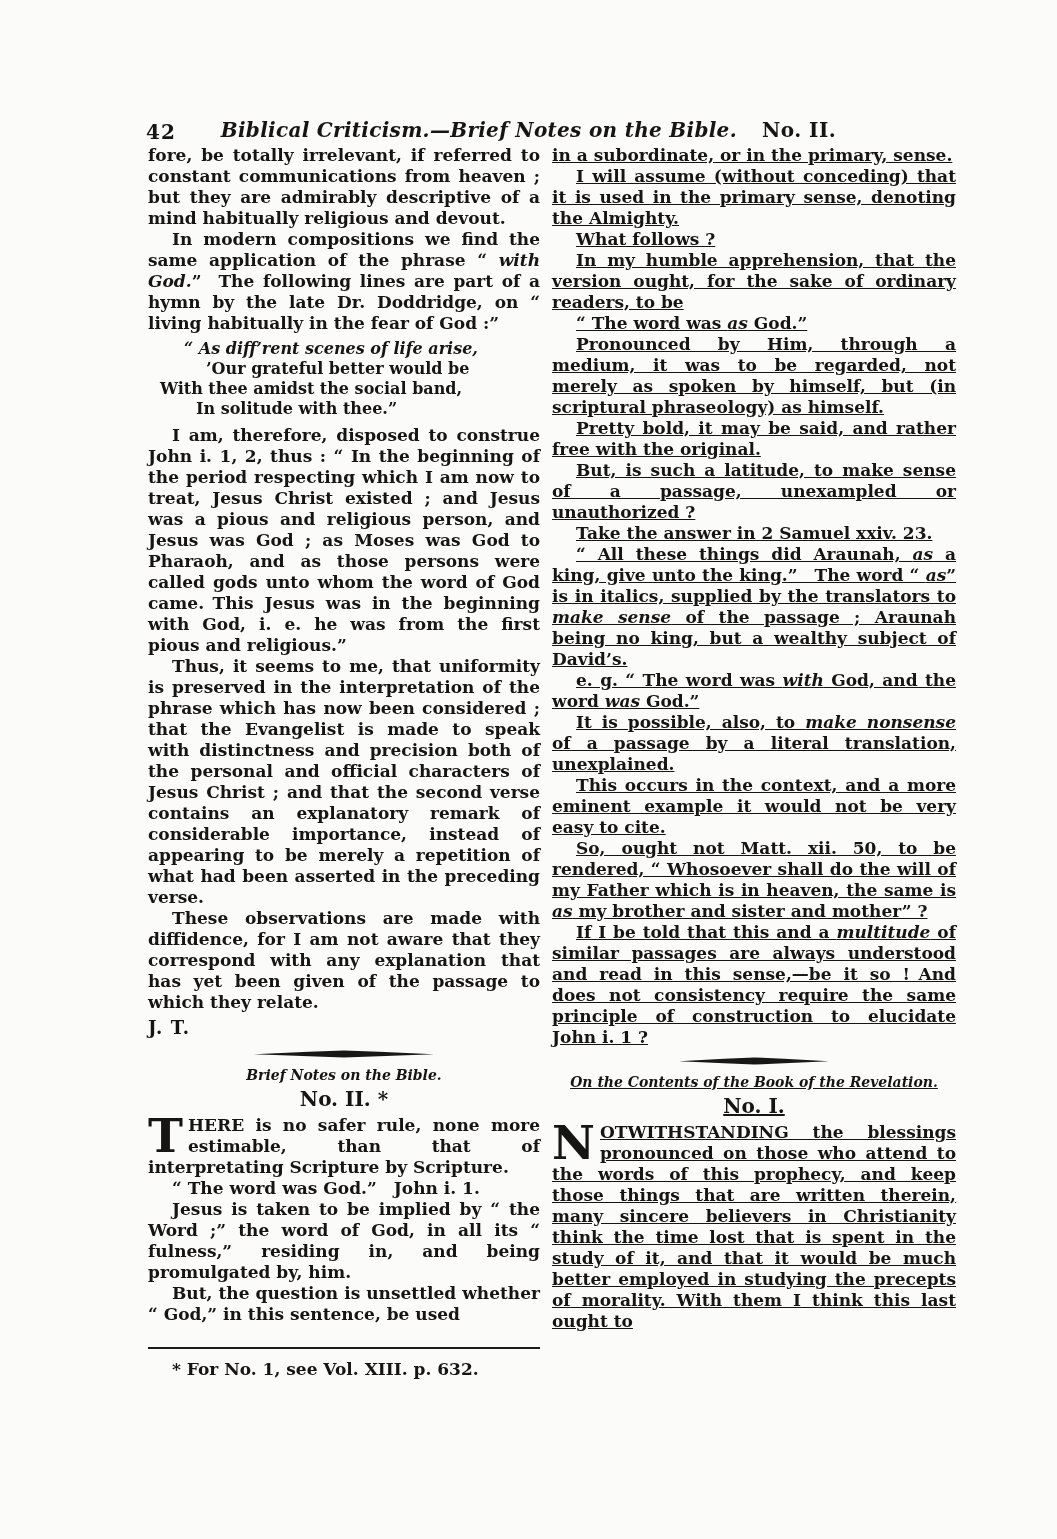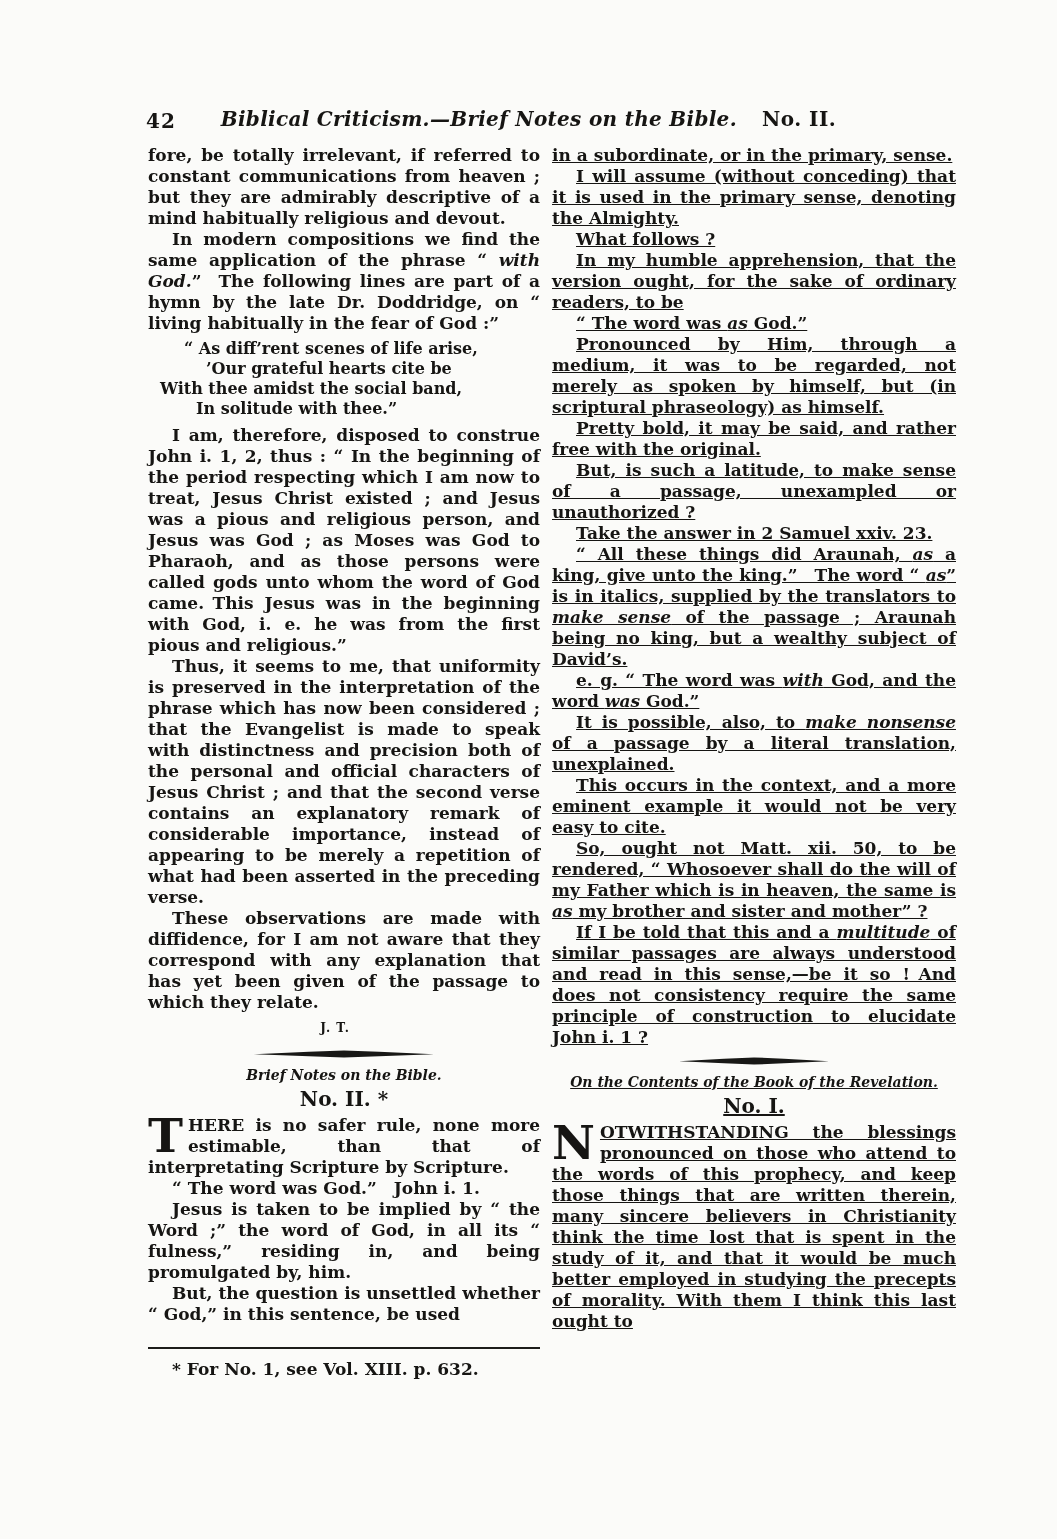--- a/index.html
+++ b/index.html
@@ -7,42 +7,42 @@
     position:relative;
     width:1057px;height:1539px;
     margin:0 auto;
     background:#fbfbf9;
     overflow:hidden;
     font-family:"DejaVu Serif","Liberation Serif",serif;
     color:#161513;
     font-weight:700;
   }
   
-  .runhead{position:absolute;top:105px;left:0;width:100%;height:34px;}
+  .runhead{position:absolute;top:116px;left:0;width:100%;height:34px;}
   .page-num{position:absolute;left:146px;top:4px;font-size:20px;letter-spacing:1px;}
   .head-center{text-align:center;font-size:20px;padding-top:2px;}
   .head-title{font-style:italic;letter-spacing:.3px;}
   .head-issue{font-style:normal;margin-left:18px;letter-spacing:.5px;}
   
   .columns{position:absolute;top:145px;left:148px;width:808px;display:flex;gap:12px;}
   .col{display:flex;flex-direction:column;}
   .col-left{width:392px;}
   .col-right{width:404px;text-decoration:underline;}
   p.body{font-size:17px;line-height:21px;text-align:justify;margin:0;text-indent:24px;}
   p.noindent{text-indent:0;}
   i{font-style:italic;}
   
   .verse{margin:5px 0 6px 0;font-size:16px;line-height:20px;}
   .verse div{white-space:nowrap;}
-  .v1{padding-left:36px;}
+  .v1{padding-left:36px;font-style:italic;}
   .v2{padding-left:58px;}
   .v3{padding-left:12px;}
   .v4{padding-left:48px;}
   
-  .sig{text-align:center;padding-right:18px;font-size:12px;line-height:22px;margin:4px 0 2px 0;letter-spacing:1px;}
+  .sig{text-align:left;padding-right:18px;font-size:18px;line-height:22px;margin:4px 0 2px 0;letter-spacing:1px;}
   
   .swell{display:flex;justify-content:center;margin:9px 0 4px 0;}
   
   .sect-title{text-align:center;font-style:italic;font-size:14px;line-height:23px;margin:2px 0 0 0;}
   .sect-no{text-align:center;font-size:20px;line-height:22px;margin:1px 0 5px 0;}
   
   .dropcap{float:left;font-size:47px;line-height:37px;padding:2px 5px 0 0;}
   
   .foot-rule{border:none;border-top:2px solid #1c1c1a;margin:22px 0 10px 0;width:100%;}
   .footnote{text-align:center;font-size:16.5px;line-height:20px;text-indent:0;}
@@ -61,21 +61,21 @@
   </div>
 
   <div class="columns">
 
     <div class="col col-left">
       <p class="body noindent">fore, be totally irrelevant, if referred to constant communications from heaven ; but they are admirably descriptive of a mind habitually religious and devout.</p>
       <p class="body">In modern compositions we find the same application of the phrase “ <i>with God.</i>”  The following lines are part of a hymn by the late Dr. Doddridge, on “ living habitually in the fear of God :”</p>
 
       <div class="verse">
         <div class="v1">“ As diff’rent scenes of life arise,</div>
-        <div class="v2">’Our grateful hearts cite be</div>
+        <div class="v2">’Our grateful better would be</div>
         <div class="v3">With thee amidst the social band,</div>
         <div class="v4">In solitude with thee.”</div>
       </div>
 
       <p class="body">I am, therefore, disposed to construe John i. 1, 2, thus : “ In the beginning of the period respecting which I am now to treat, Jesus Christ existed ; and Jesus was a pious and religious person, and Jesus was God ; as Moses was God to Pharaoh, and as those persons were called gods unto whom the word of God came. This Jesus was in the beginning with God, i. e. he was from the first pious and religious.”</p>
       <p class="body">Thus, it seems to me, that uniformity is preserved in the interpretation of the phrase which has now been considered ; that the Evangelist is made to speak with distinctness and precision both of the personal and official characters of Jesus Christ ; and that the second verse contains an explanatory remark of considerable importance, instead of appearing to be merely a repetition of what had been asserted in the preceding verse.</p>
       <p class="body">These observations are made with diffidence, for I am not aware that they correspond with any explanation that has yet been given of the passage to which they relate.</p>
 
       <div class="sig">J. T.</div>
 

